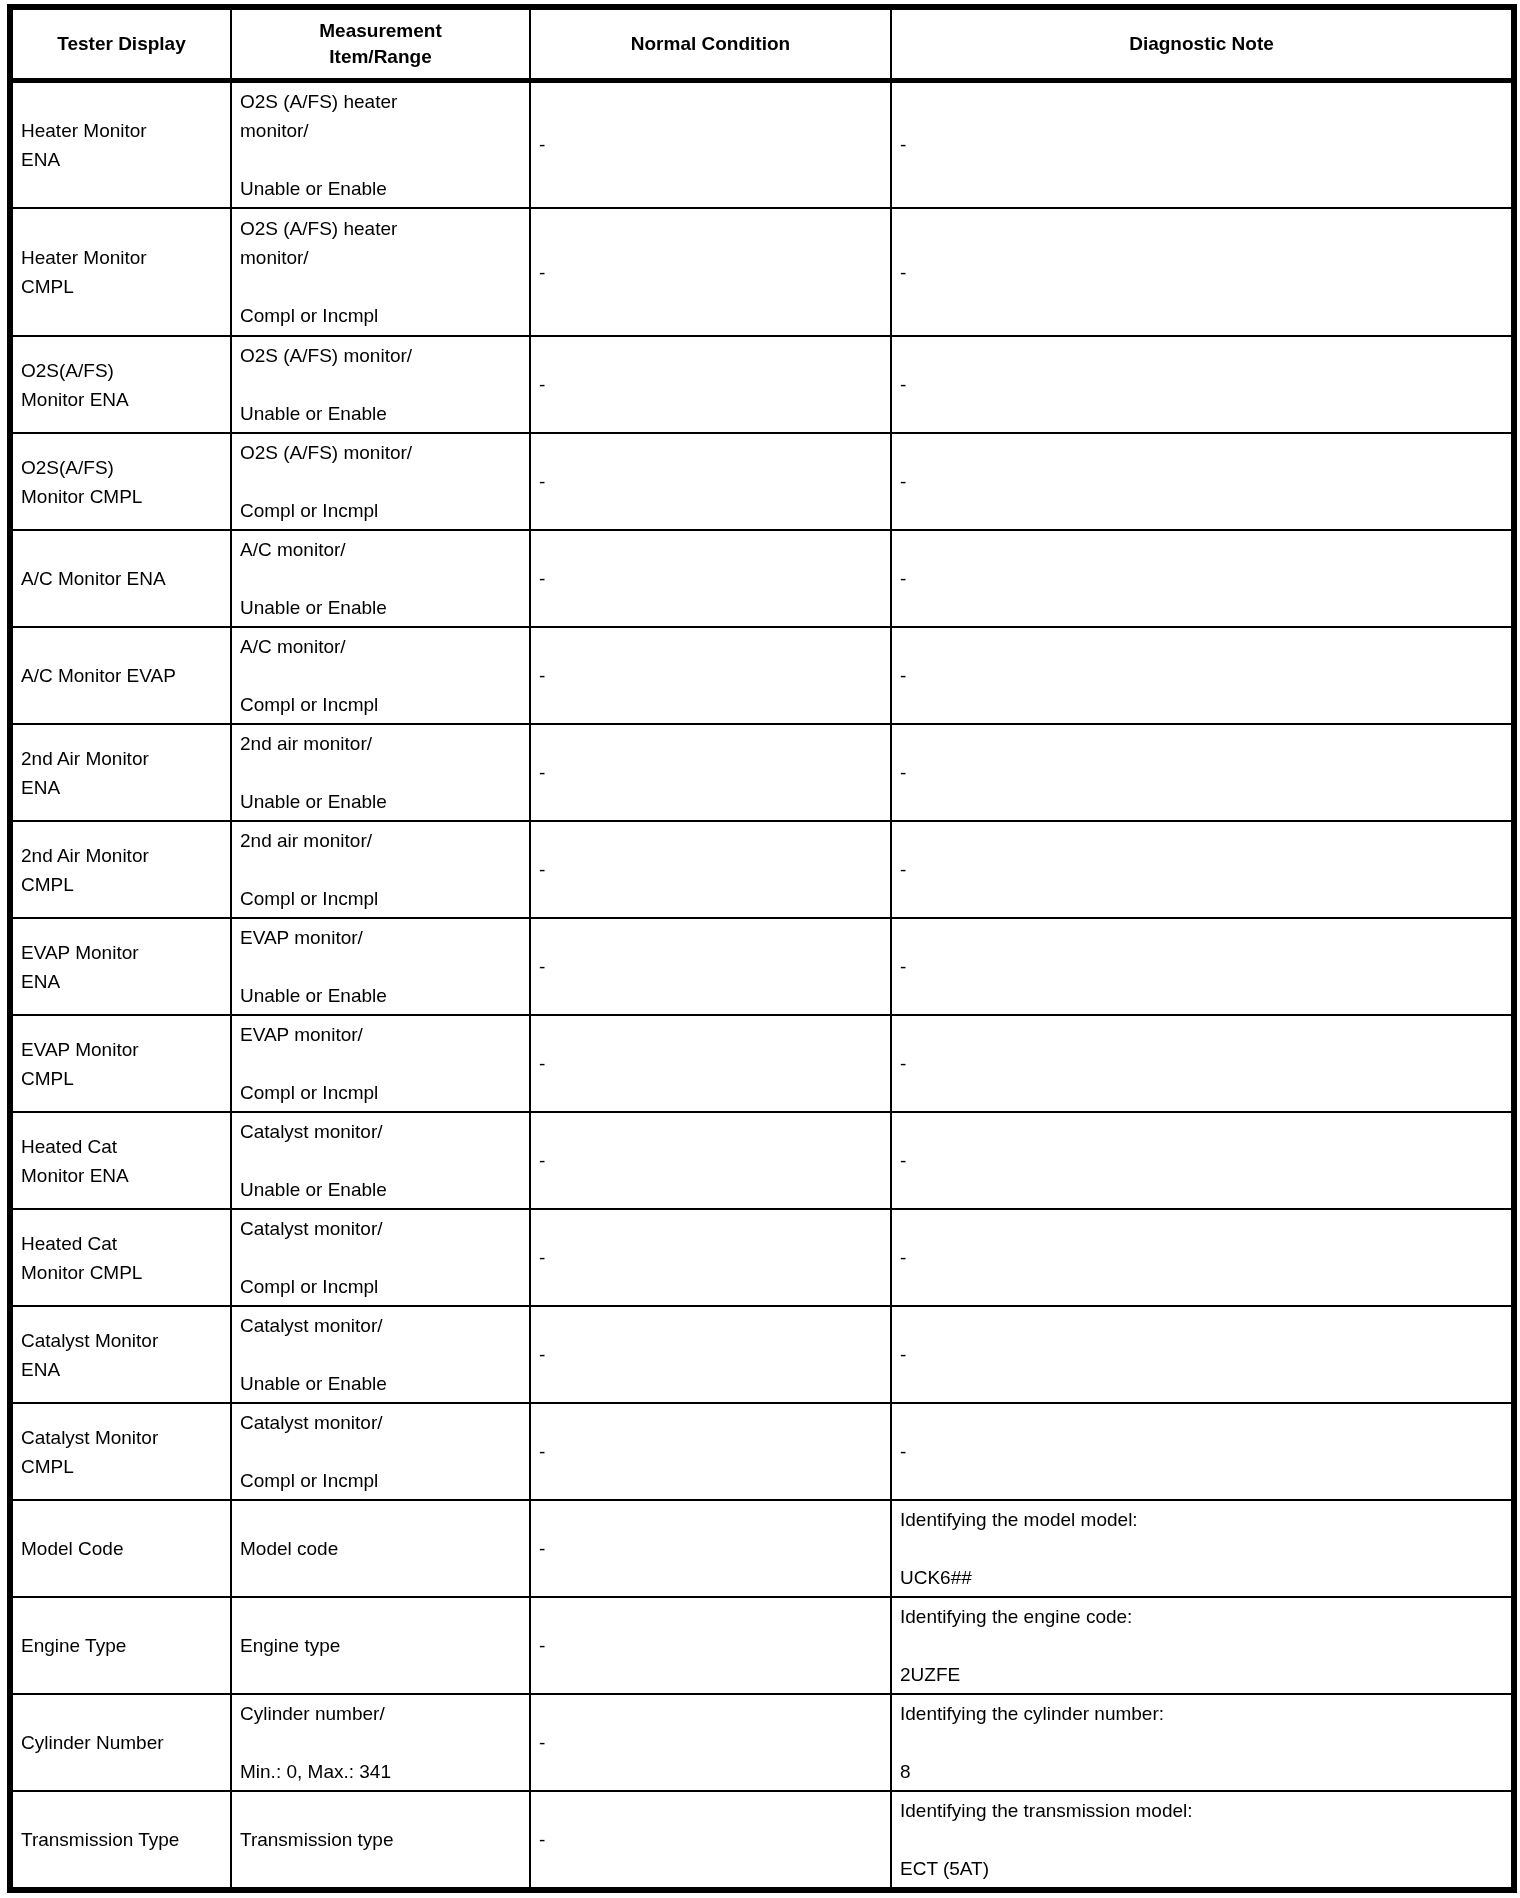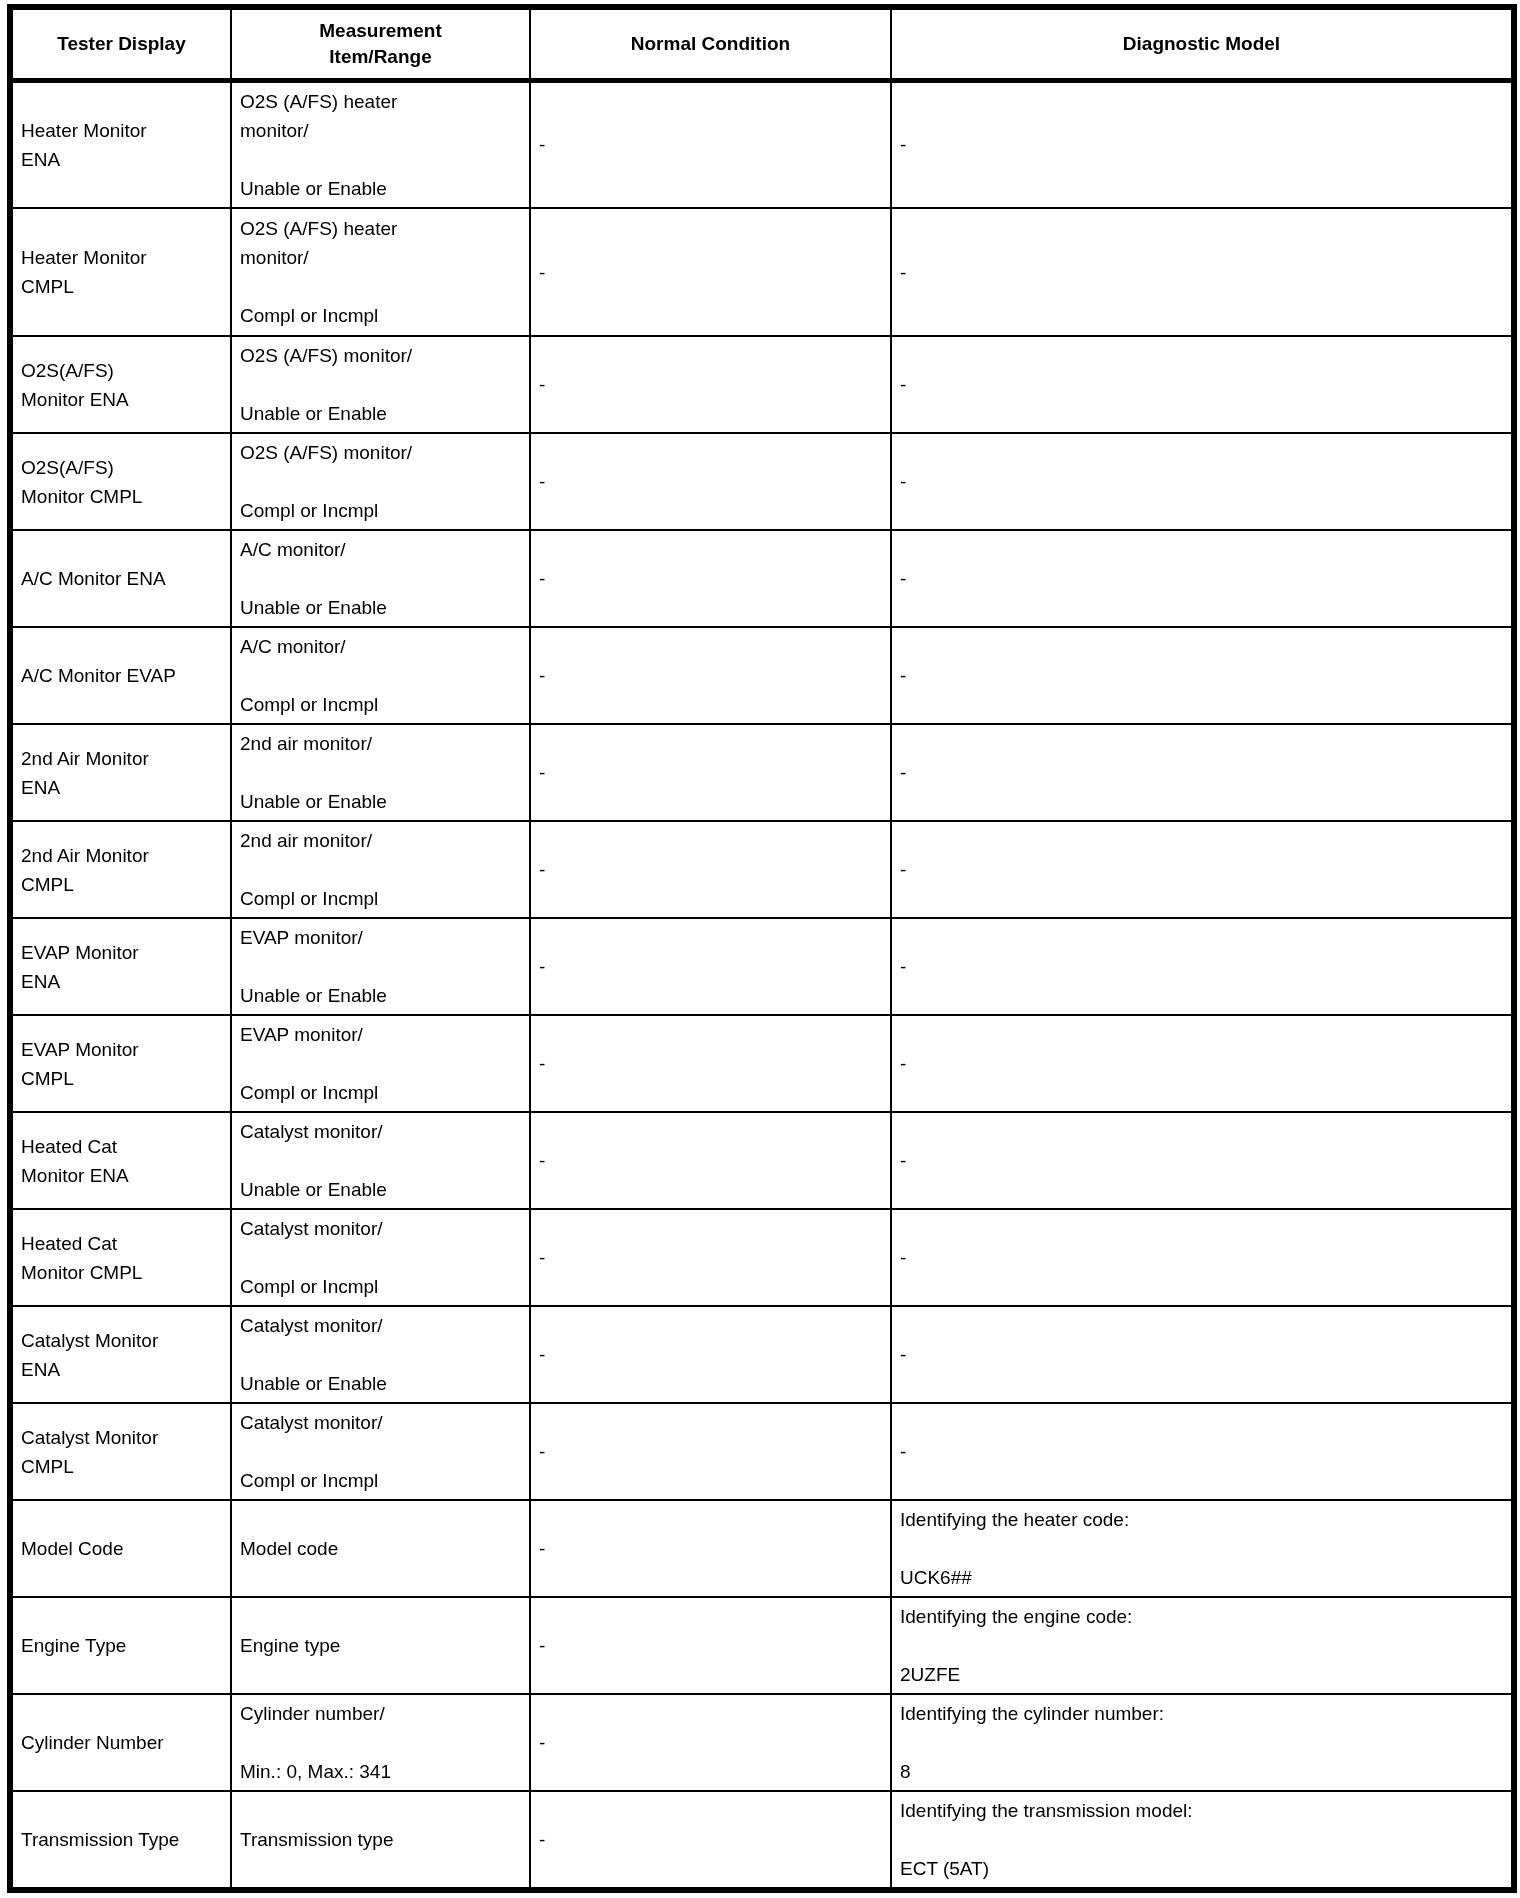--- a/index.html
+++ b/index.html
@@ -56,21 +56,21 @@
         <col class="c2">
         <col class="c3">
         <col class="c4">
     </colgroup>
     <thead>
       <tr>
         <th>Tester Display</th>
         <th>Measurement
 Item/Range</th>
         <th>Normal Condition</th>
-        <th>Diagnostic Model</th>
+        <th>Diagnostic Note</th>
       </tr>
     </thead>
     <tbody>
         <tr class="tall">
     <td>Heater Monitor
 ENA</td>
     <td>O2S (A/FS) heater
 monitor/
 
 Unable or Enable</td>
@@ -190,21 +190,21 @@
     <td>Catalyst monitor/
 
 Compl or Incmpl</td>
     <td>-</td>
     <td>-</td>
   </tr>
         <tr>
     <td>Model Code</td>
     <td>Model code</td>
     <td>-</td>
-    <td>Identifying the heater code:
+    <td>Identifying the model model:
 
 UCK6##</td>
   </tr>
         <tr>
     <td>Engine Type</td>
     <td>Engine type</td>
     <td>-</td>
     <td>Identifying the engine code:
 
 2UZFE</td>

